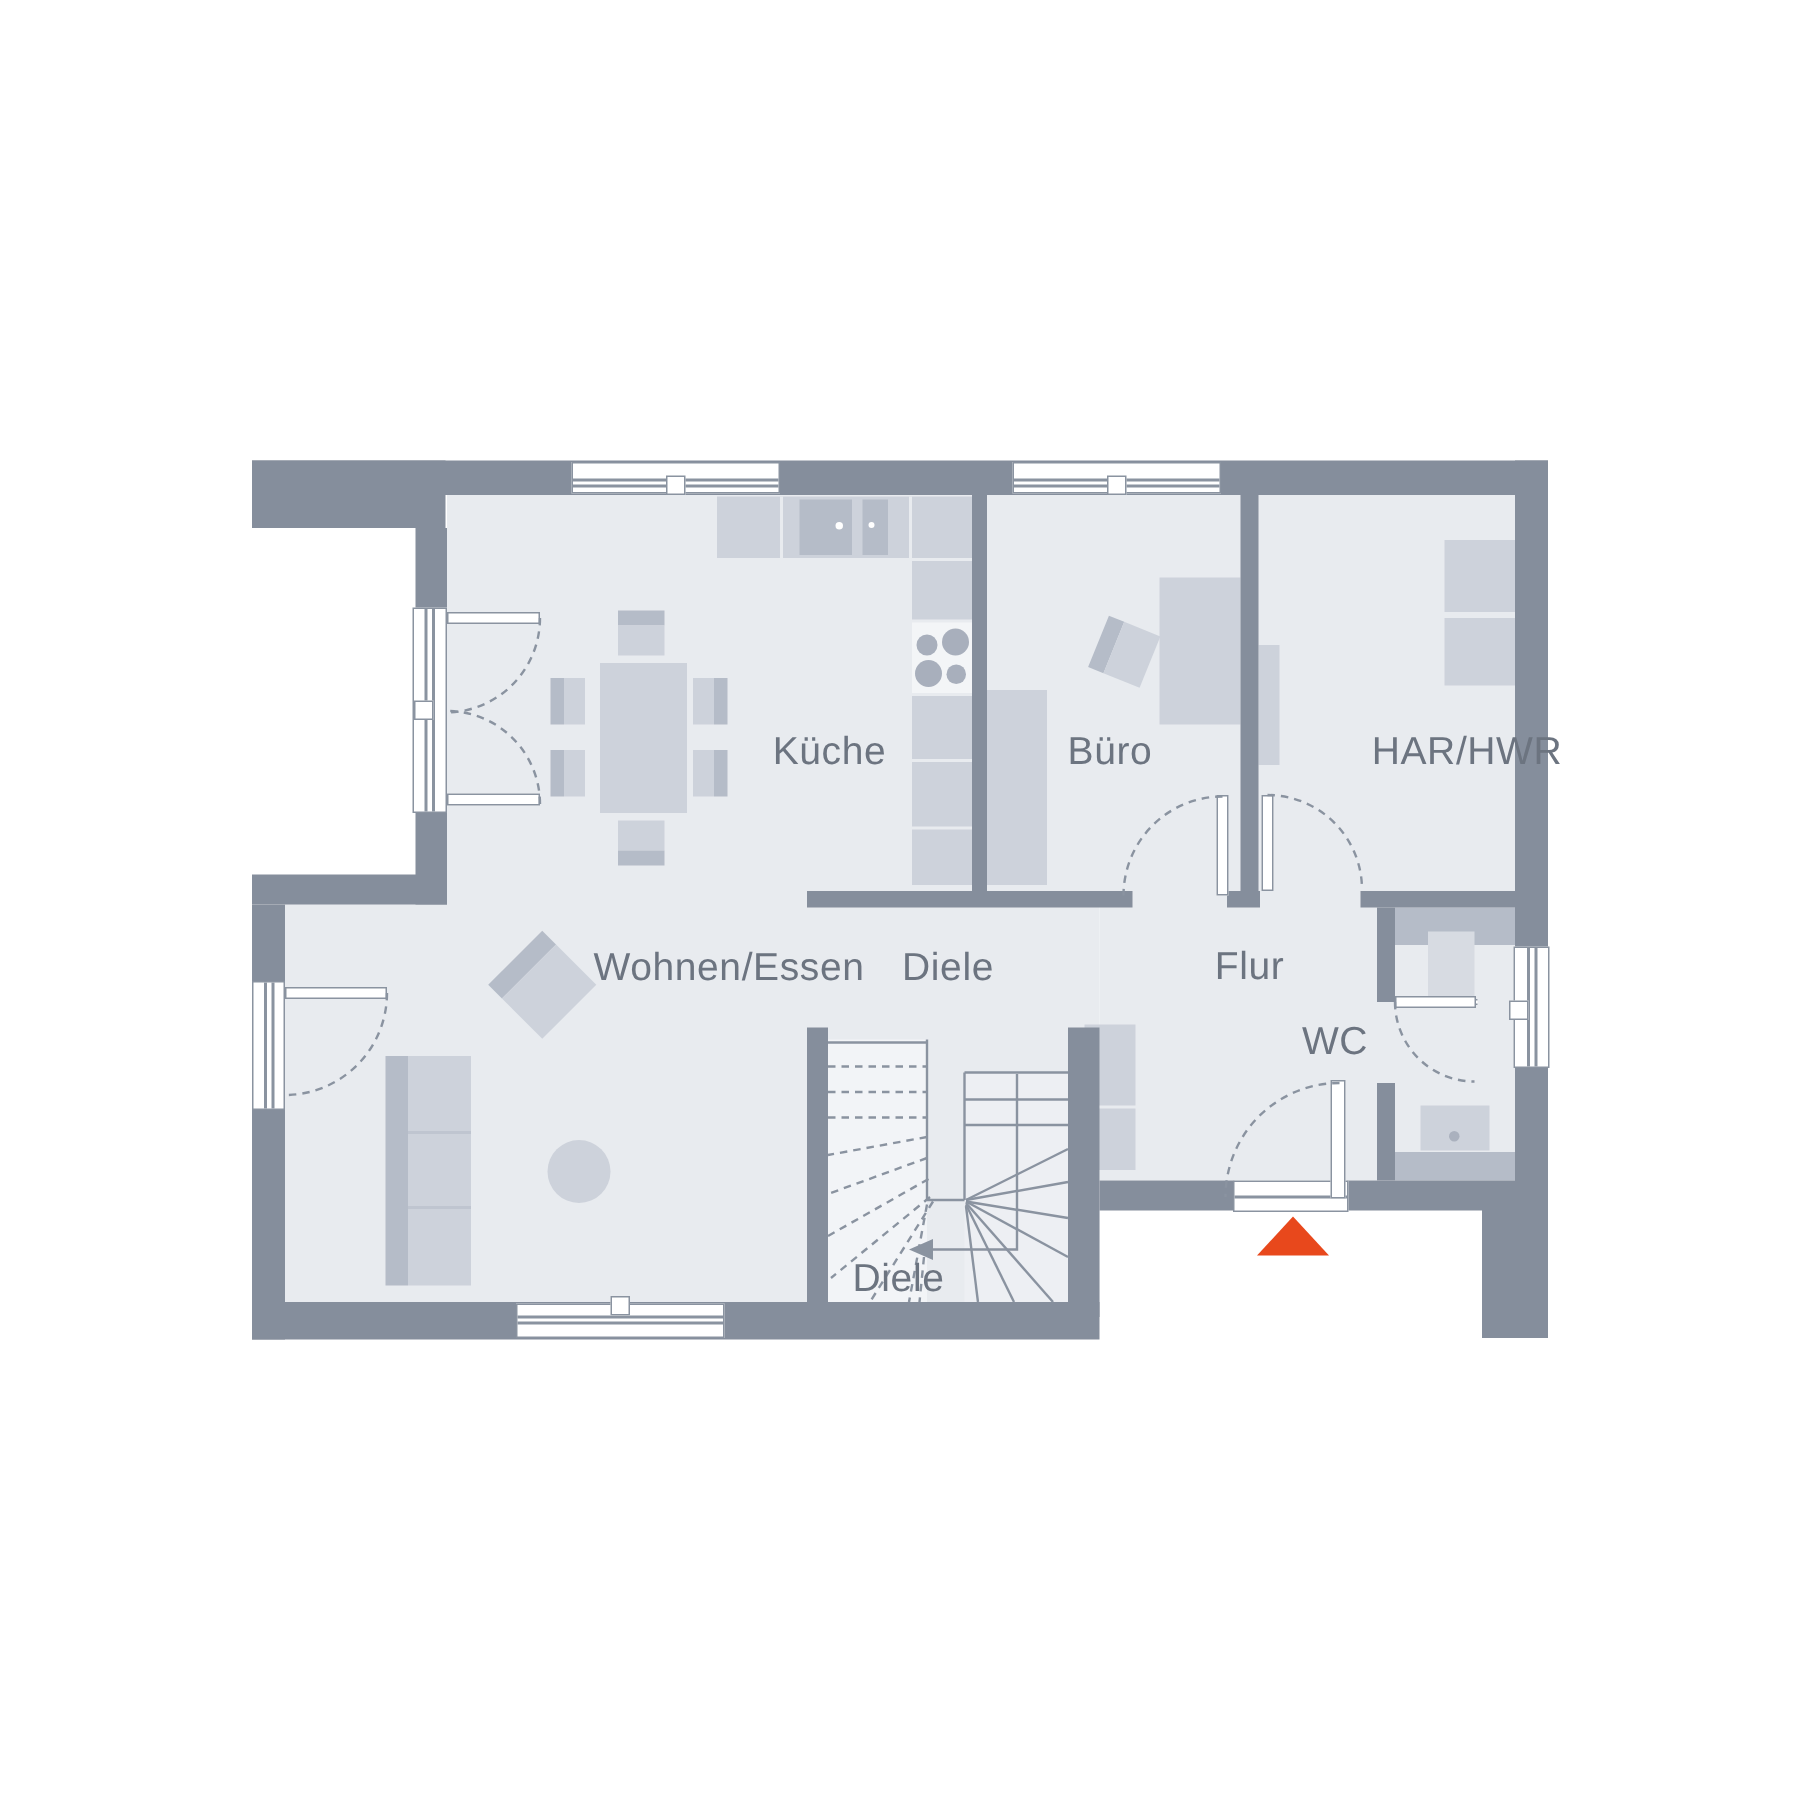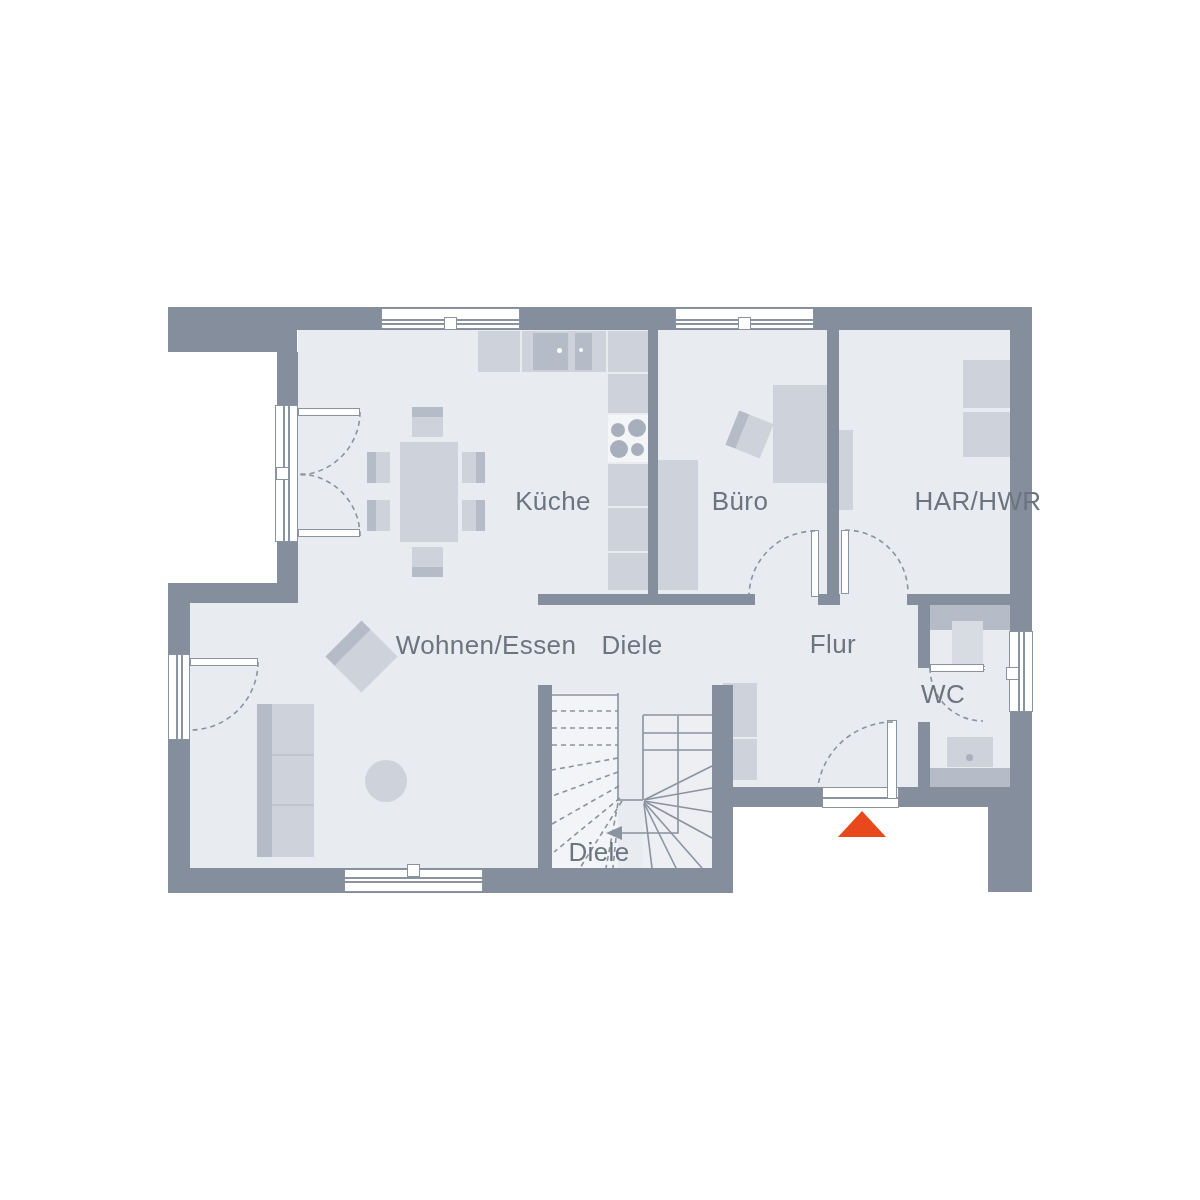--- a/index.html
+++ b/index.html
@@ -231,18 +231,18 @@
     </g>
     <polygon points="622,826 622,840 606,833" fill="#8A93A0"></polygon>
   </svg>
 
   <span class="abs room-label" style="left:553px;top:501px;">Küche</span>
   <span class="abs room-label" style="left:740px;top:501px;">Büro</span>
   <span class="abs room-label" style="left:930px;top:501px;margin-left:48px;">HAR/HWR</span>
   <span class="abs room-label" style="left:486px;top:645px;">Wohnen/Essen</span>
   <span class="abs room-label" style="left:632px;top:645px;">Diele</span>
   <span class="abs room-label" style="left:833px;top:644px;">Flur</span>
-  <span class="abs room-label" style="left:943px;top:694px;">WC</span>
+  <span class="abs room-label" style="left:890px;top:694px;">WC</span>
   <span class="abs room-label" style="left:599px;top:852px;">Diele</span>
 
   <div class="abs tri" style="left: 838px; top: 811px; border-bottom-color: rgb(232, 72, 28);"></div>
 
 </div>
 
 </body></html>

